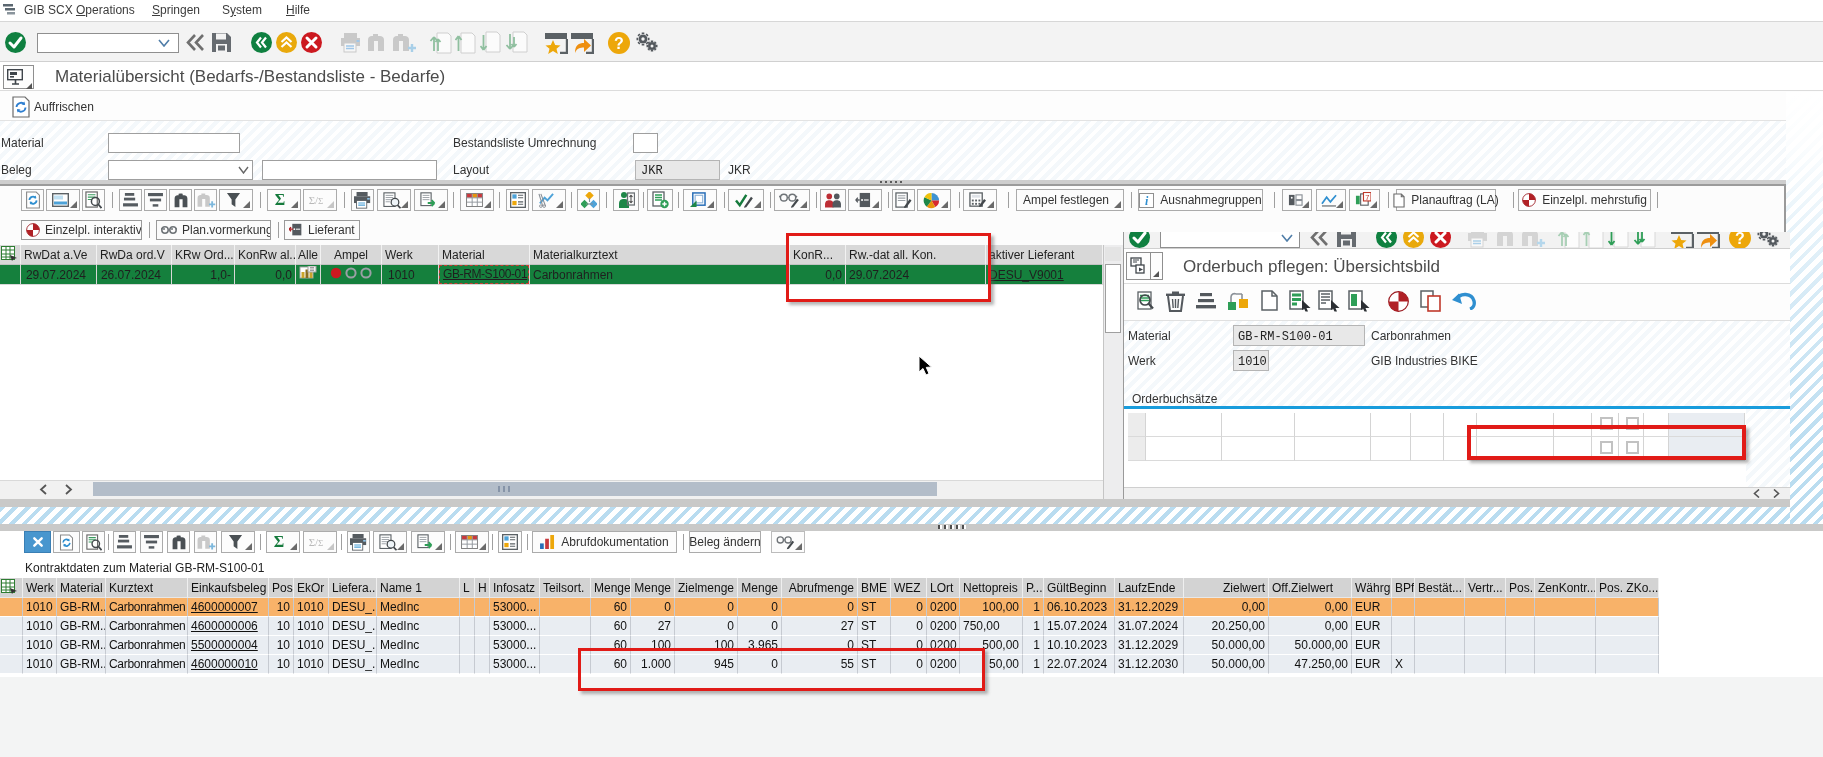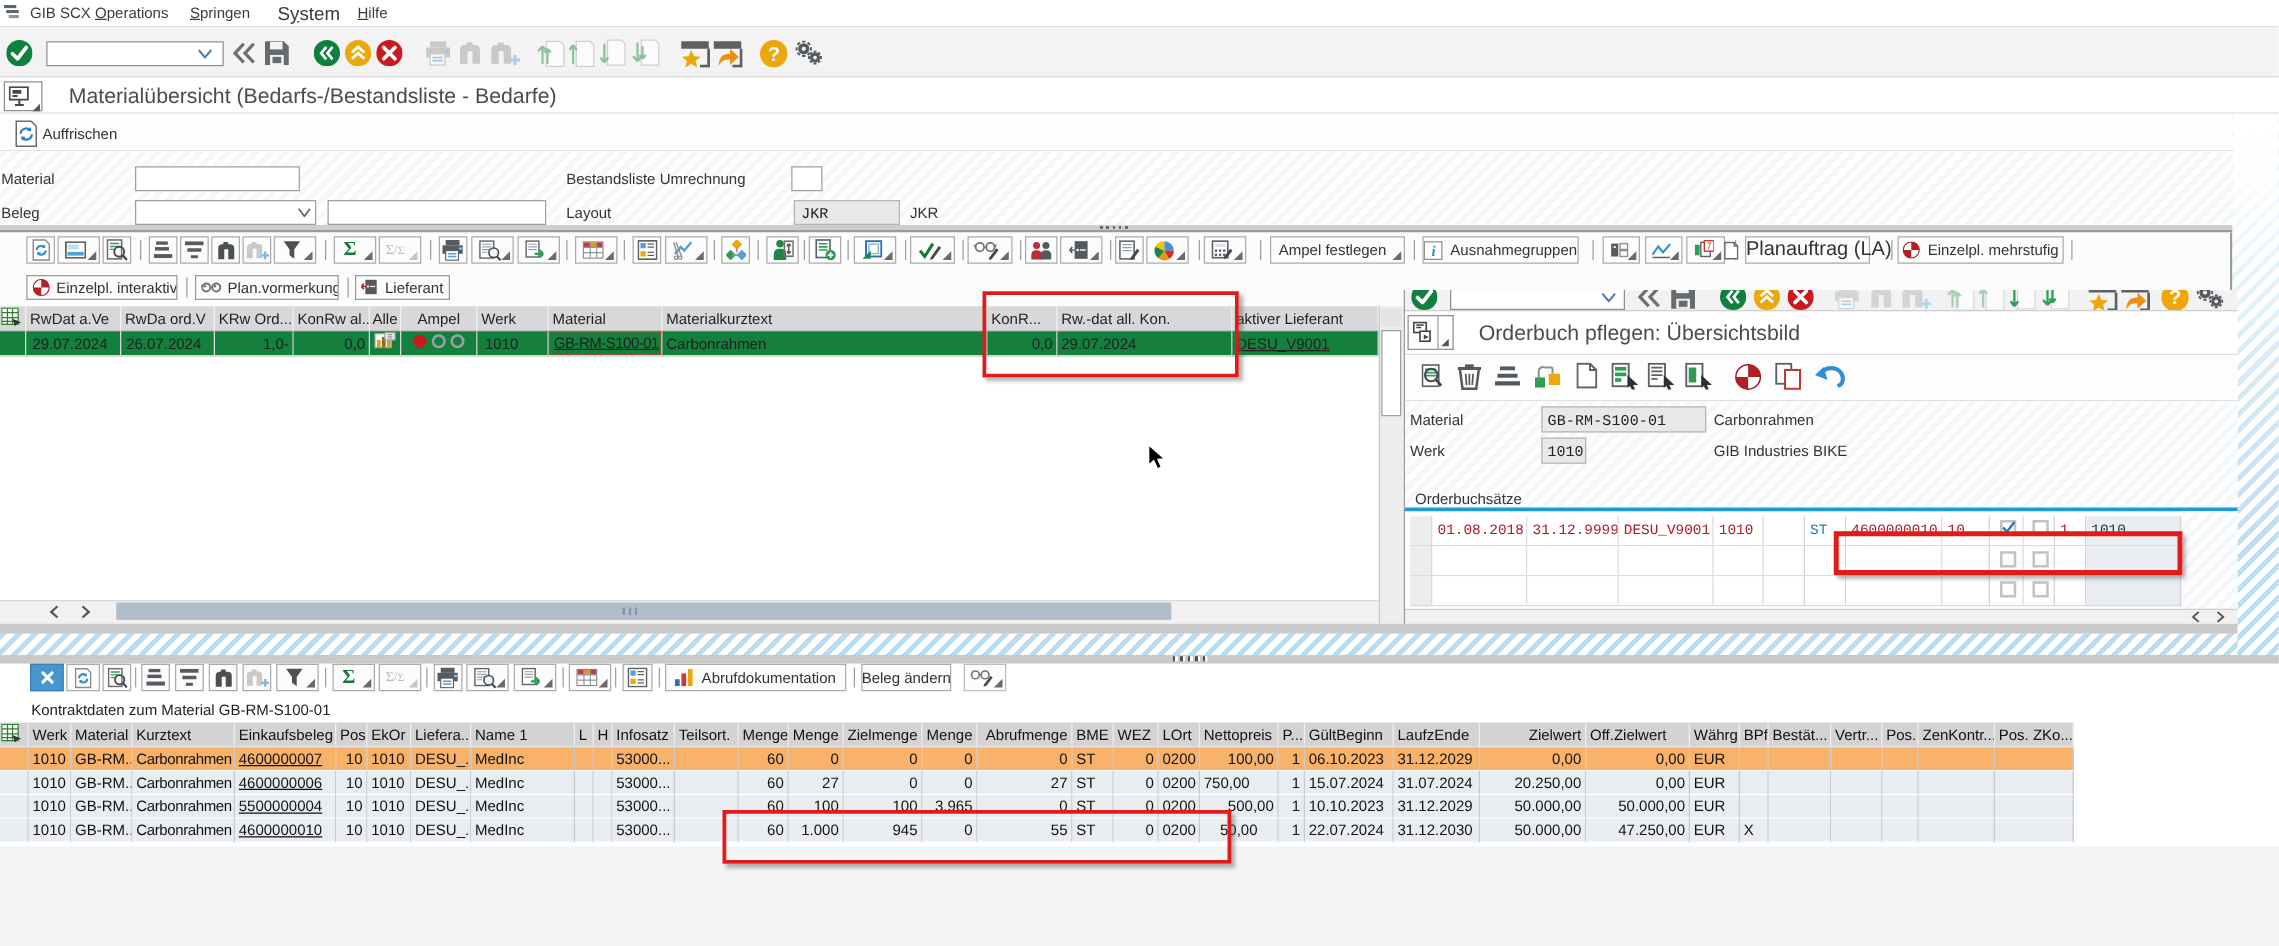--- a/index.html
+++ b/index.html
@@ -56,21 +56,21 @@
 <body>
 
 <div class="abs" style="left:0;top:0;width:1823px;height:21px;background:#fff;border-bottom:1px solid #d7d7d7;"></div>
 <svg class="abs" style="left:3px;top:3px;" width="16" height="14" viewBox="0 0 16 14">
  <rect x="0" y="1" width="10" height="2.5" fill="#5b6770"></rect>
  <rect x="2" y="5" width="10" height="2.5" fill="#5b6770"></rect>
  <rect x="4" y="9" width="8" height="2.5" fill="#8a949c"></rect>
 </svg>
 <div class="abs" style="left:24px;top:3px;font-size:12px;color:#3c3c3c;">GIB SCX <span style="text-decoration:underline">O</span>perations</div>
 <div class="abs" style="left:152px;top:3px;font-size:12px;color:#3c3c3c;"><span style="text-decoration:underline">S</span>pringen</div>
-<div class="abs" style="left:222px;top:3px;font-size:15px;color:#3c3c3c;">S<span style="text-decoration:underline">y</span>stem</div>
+<div class="abs" style="left:222px;top:3px;font-size:12px;color:#3c3c3c;">S<span style="text-decoration:underline">y</span>stem</div>
 <div class="abs" style="left:286px;top:3px;font-size:12px;color:#3c3c3c;"><span style="text-decoration:underline">H</span>ilfe</div>
 
 <div class="abs" style="left:0;top:22px;width:1823px;height:40px;background:#f3f3f3;border-bottom:1px solid #d0d0d0;box-sizing:border-box;"></div>
 
 <svg class="abs" style="left:5px;top:32px;" width="21" height="21" viewBox="0 0 21 21">
  <circle cx="10.5" cy="10.5" r="10.5" fill="#0f8040"></circle>
  <path d="M5 11 L9 15 L16 6" stroke="#fff" stroke-width="3" fill="none" stroke-linecap="round" stroke-linejoin="round"></path>
 </svg>
 
 <div class="inp" style="left:37px;top:33px;width:142px;height:20px;border-color:#8f8f8f;"></div>
@@ -469,21 +469,21 @@
 <div class="tbtn" style="left:1349px;width:31px;">
       <svg width="16" height="16" viewBox="0 0 17 17" style="margin-right:4px;">
         <rect x="1" y="4" width="4" height="9" fill="#2e9e57"></rect>
         <rect x="6" y="2" width="8" height="12" fill="#fff" stroke="#5b6165" stroke-width="1.2"></rect>
         <rect x="9" y="0.5" width="8" height="9" fill="#fff" stroke="#c0392b" stroke-width="1.2"></rect>
         <text x="13" y="8" font-size="8" text-anchor="middle" fill="#c0392b" font-family="Liberation Sans,sans-serif">7</text>
       </svg>
       <span class="tri"></span>
     </div>
 <div class="vsep" style="left:1388px;"></div>
-<div class="tbtn" style="left:1396px;width:100px;font-size:16px;color:#333;gap:6px;"><svg width="12" height="15" viewBox="0 0 13 16">
+<div class="tbtn" style="left:1396px;width:100px;font-size:12px;color:#333;gap:6px;"><svg width="12" height="15" viewBox="0 0 13 16">
         <path d="M1 1 H9 L12 4 V15 H1 Z" fill="#fff" stroke="#6b6b6b" stroke-width="1.2"></path>
         <path d="M9 1 V4 H12" fill="none" stroke="#6b6b6b" stroke-width="1.2"></path>
       </svg>Planauftrag (LA)</div>
 <div class="vsep" style="left:1513px;"></div>
 <div class="tbtn" style="left:1518px;width:133px;font-size:12px;color:#333;gap:6px;"><svg width="14" height="14" viewBox="0 0 16 16">
         <circle cx="8" cy="8" r="7.3" fill="#fff" stroke="#9b1c22" stroke-width="1"></circle>
         <path d="M8 8 L8 0.7 A7.3 7.3 0 0 1 15.3 8 Z" fill="#b02025"></path>
         <path d="M8 8 L8 15.3 A7.3 7.3 0 0 1 0.7 8 Z" fill="#b02025"></path>
       </svg>Einzelpl. mehrstufig</div>
 <div class="vsep" style="left:1657px;"></div>
@@ -789,37 +789,20 @@
         <col style="width:33px">
         <col style="width:33px">
         <col style="width:77px">
         <col style="width:38px">
         <col style="width:27px">
         <col style="width:25px">
         <col style="width:25px">
         <col style="width:76px">
       </colgroup>
 <tbody>
-<tr style="height:24px;" class="mono pr">
- <td class="pgc" style="background:#ececec;"></td>
- <td class="pgc">01.08.2018</td>
-          <td class="pgc">31.12.9999</td>
-          <td class="pgc">DESU_V9001</td>
-          <td class="pgc">1010</td>
-          <td class="pgc"></td>
-          <td class="pgc" style="color:#2a7ab5;">ST</td>
-          <td class="pgc">4600000010</td>
-          <td class="pgc">10</td>
- <td class="pgc" style="text-align:center;padding:0;"><span class="cb" style="position:relative;"><svg width="13" height="12" viewBox="0 0 13 12" style="position:absolute;left:-2px;top:-2px;">
-                <path d="M2.5 6 L5.5 9.5 L11.5 1.5" stroke="#2a7ab5" stroke-width="2" fill="none"></path>
-              </svg></span></td>
- <td class="pgc" style="text-align:center;padding:0;"><span class="cb"></span></td>
- <td class="pgc">1</td>
- <td class="pgc" style="background:#e9edf2;color:#1f2d3d;">1010</td>
-</tr>
 <tr style="height:24px;">
  <td class="pgc" style="background:#ececec;"></td>
  <td class="pgc"></td>
           <td class="pgc"></td>
           <td class="pgc"></td>
           <td class="pgc"></td>
           <td class="pgc"></td>
           <td class="pgc"></td>
           <td class="pgc"></td>
           <td class="pgc"></td>
@@ -1198,21 +1181,21 @@
           <td class="bgc">53000...</td>
           <td class="bgc"></td>
           <td class="bgc" style="text-align:right;">60</td>
           <td class="bgc" style="text-align:right;">1.000</td>
           <td class="bgc" style="text-align:right;">945</td>
           <td class="bgc" style="text-align:right;">0</td>
           <td class="bgc" style="text-align:right;">55</td>
           <td class="bgc">ST</td>
           <td class="bgc" style="text-align:right;">0</td>
           <td class="bgc">0200</td>
-          <td class="bgc" style="text-align:center;">50,00</td>
+          <td class="bgc" style="text-align:right;">50,00</td>
           <td class="bgc" style="text-align:right;">1</td>
           <td class="bgc">22.07.2024</td>
           <td class="bgc">31.12.2030</td>
           <td class="bgc" style="text-align:right;">50.000,00</td>
           <td class="bgc" style="text-align:right;">47.250,00</td>
           <td class="bgc">EUR</td>
           <td class="bgc">X</td>
           <td class="bgc"></td>
           <td class="bgc"></td>
           <td class="bgc"></td>

